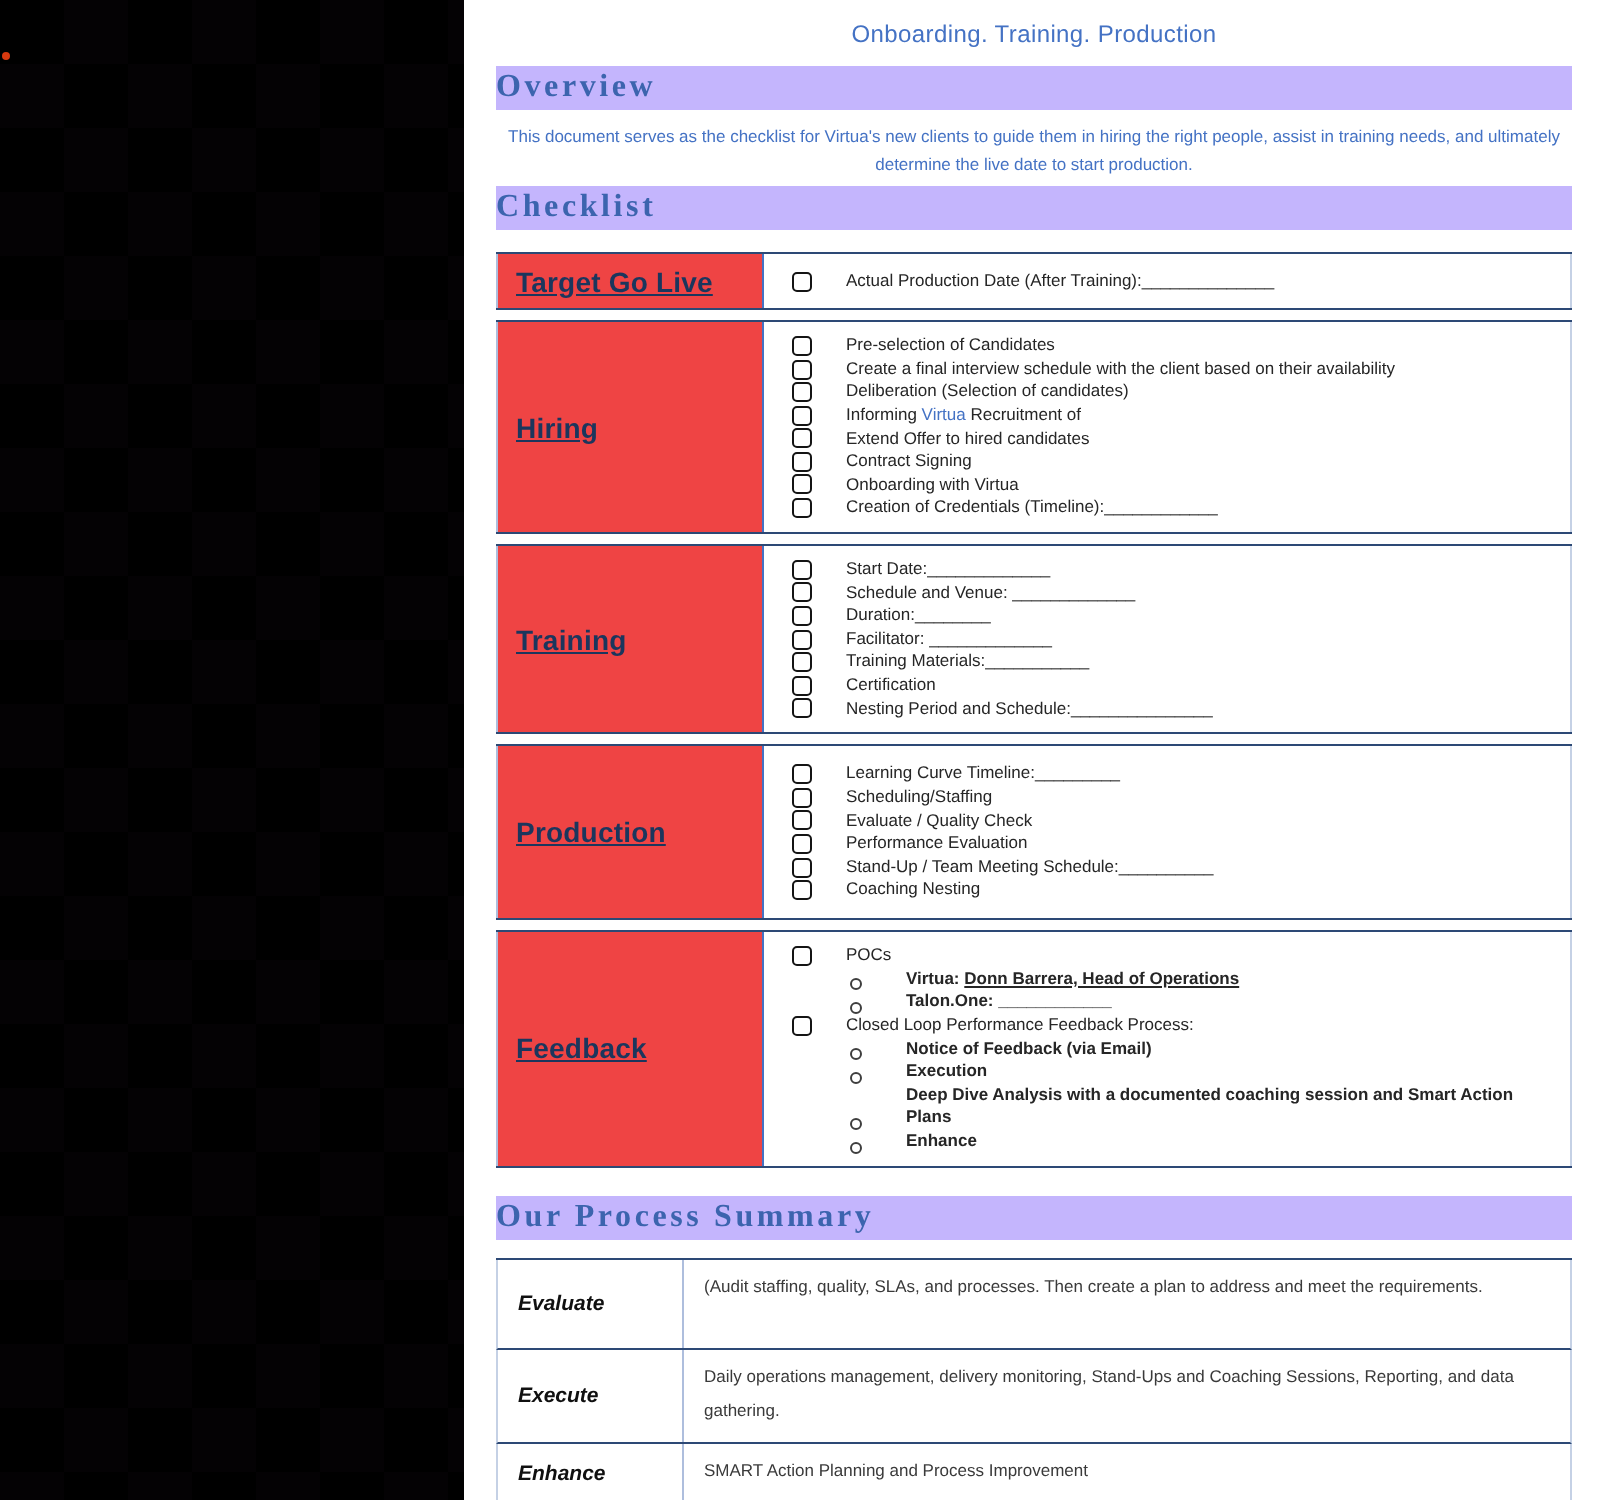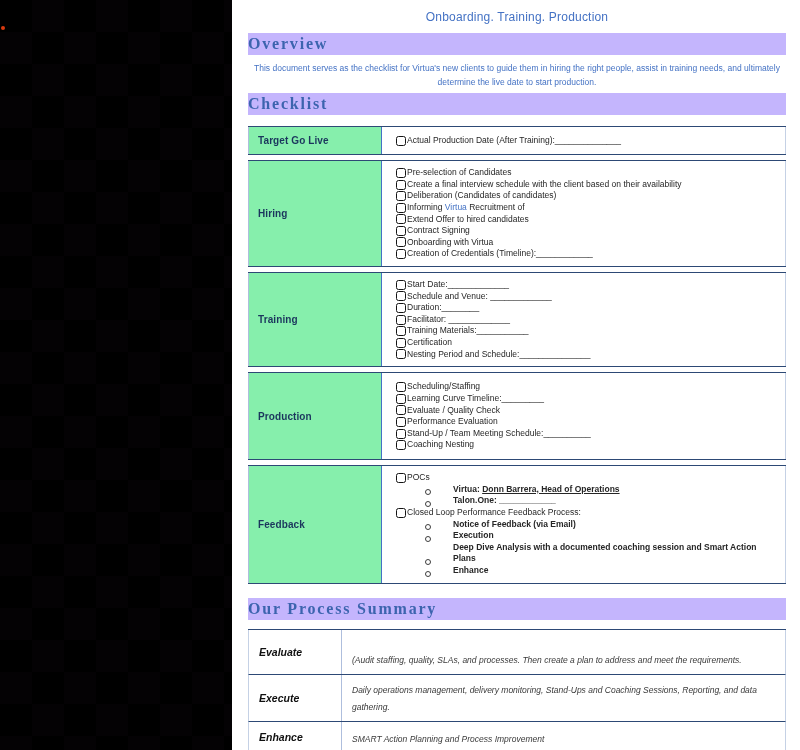--- a/index.html
+++ b/index.html
@@ -17,41 +17,41 @@
   .band-checklist{margin-top:4px;}
   .band-process{margin-top:14px;}
   .desc{margin:7px auto 0;max-width:532px;text-align:center;color:#4472c4;font-size:8.5px;line-height:13.5px;}
   .ctable{margin-top:11px;}
   .crow{display:flex;align-items:stretch;border-top:1px solid #2d4975;border-bottom:1px solid #2d4975;margin-bottom:5px;}
   .crow:nth-child(1){min-height:27px;}
   .crow:nth-child(2){min-height:105px;}
   .crow:nth-child(3){min-height:86px;}
   .crow:nth-child(4){min-height:86px;}
   .crow:nth-child(5){min-height:106px;}
-  .clabel{flex:0 0 134px;box-sizing:border-box;background:#86efac;border-left:1px solid #aebedd;
+  .clabel{flex:0 0 134px;box-sizing:border-box;background:#ef4444;border-left:1px solid #aebedd;
     border-right:1.5px solid #4472c4;display:flex;align-items:center;padding-left:9px;
-    font-weight:bold;font-size:10px;color:#1b365d;letter-spacing:.1px;}
+    font-weight:bold;font-size:14px;color:#1b365d;letter-spacing:.1px;text-decoration:underline;}
   .citems{flex:1;display:flex;flex-direction:column;justify-content:center;
     padding:6px 4px 6px 14px;border-right:1px solid #c5d1e5;}
-  .check-item{display:flex;align-items:center;gap:1px;line-height:11.6px;font-size:8.5px;color:#262626;}
+  .check-item{display:flex;align-items:center;gap:17px;line-height:11.6px;font-size:8.5px;color:#262626;}
   .checkbox{flex:0 0 auto;width:8px;height:8px;border:1.4px solid #141414;border-radius:2.5px;background:#fff;}
   .sub-item{display:flex;align-items:flex-end;gap:22px;margin-left:29px;line-height:11.6px;font-size:8.5px;color:#262626;font-weight:bold;}
   .circle-bullet{flex:0 0 auto;width:4px;height:4px;border:1px solid #3e3e3e;border-radius:50%;background:#fff;}
   .accent{color:#4472c4;}
   .underline{text-decoration:underline;}
   .ptable{margin-top:9px;border-top:1px solid #2d4975;}
   .prow{display:flex;align-items:stretch;border-bottom:1px solid #2d4975;
     border-left:1px solid #c5d1e5;border-right:1px solid #c5d1e5;}
   .prow:nth-child(1){min-height:44px;}
   .prow:nth-child(2){min-height:46px;}
   .prow:nth-child(3){min-height:31px;}
   .plabel{flex:0 0 93px;box-sizing:border-box;display:flex;align-items:center;padding-left:10px;
     border-right:1px solid #aebedd;font-size:10.5px;font-weight:bold;font-style:italic;color:#101010;}
-  .ptext{flex:1;display:flex;align-items:flex-end;padding:5px 8px 5px 10px;
-    font-size:8.5px;font-style:italic;color:#3a3a3a;line-height:17px;}
+  .ptext{flex:1;display:flex;align-items:flex-start;padding:5px 8px 5px 10px;
+    font-size:8.5px;color:#3a3a3a;line-height:17px;}
   .ptext span{display:block;max-width:428px;}
 </style>
 </head>
 <body>
 
 <div class="stage">
   <div class="red-dot"></div>
 
   <div class="page">
 
@@ -79,21 +79,21 @@
             <div class="check-item">
               <span class="checkbox"></span>
               <span class="item-label">Pre-selection of Candidates</span>
             </div>
             <div class="check-item">
               <span class="checkbox"></span>
               <span class="item-label">Create a final interview schedule with the client based on their availability</span>
             </div>
             <div class="check-item">
               <span class="checkbox"></span>
-              <span class="item-label">Deliberation (Candidates of candidates)</span>
+              <span class="item-label">Deliberation (Selection of candidates)</span>
             </div>
             <div class="check-item">
               <span class="checkbox"></span>
               <span class="item-label">Informing <span class="accent">Virtua</span> Recruitment of</span>
             </div>
             <div class="check-item">
               <span class="checkbox"></span>
               <span class="item-label">Extend Offer to hired candidates</span>
             </div>
             <div class="check-item">
@@ -141,25 +141,25 @@
               <span class="checkbox"></span>
               <span class="item-label">Nesting Period and Schedule:_______________</span>
             </div>
           </div>
       </div>
       <div class="crow">
         <div class="clabel">Production</div>
         <div class="citems">
             <div class="check-item">
               <span class="checkbox"></span>
+              <span class="item-label">Learning Curve Timeline:_________</span>
+            </div>
+            <div class="check-item">
+              <span class="checkbox"></span>
               <span class="item-label">Scheduling/Staffing</span>
-            </div>
-            <div class="check-item">
-              <span class="checkbox"></span>
-              <span class="item-label">Learning Curve Timeline:_________</span>
             </div>
             <div class="check-item">
               <span class="checkbox"></span>
               <span class="item-label">Evaluate / Quality Check</span>
             </div>
             <div class="check-item">
               <span class="checkbox"></span>
               <span class="item-label">Performance Evaluation</span>
             </div>
             <div class="check-item">

